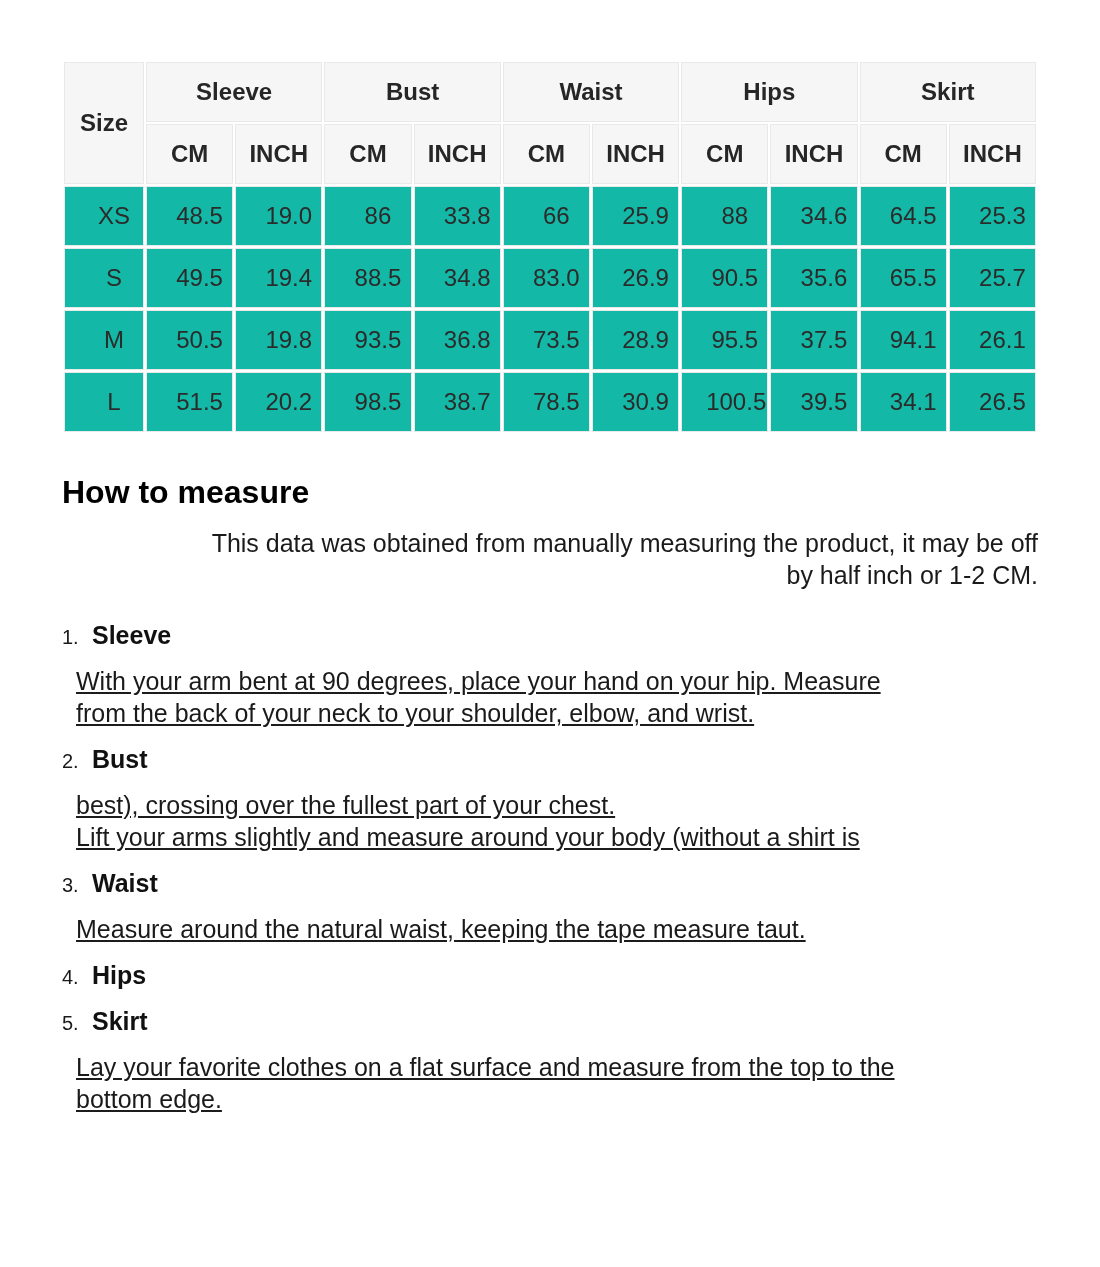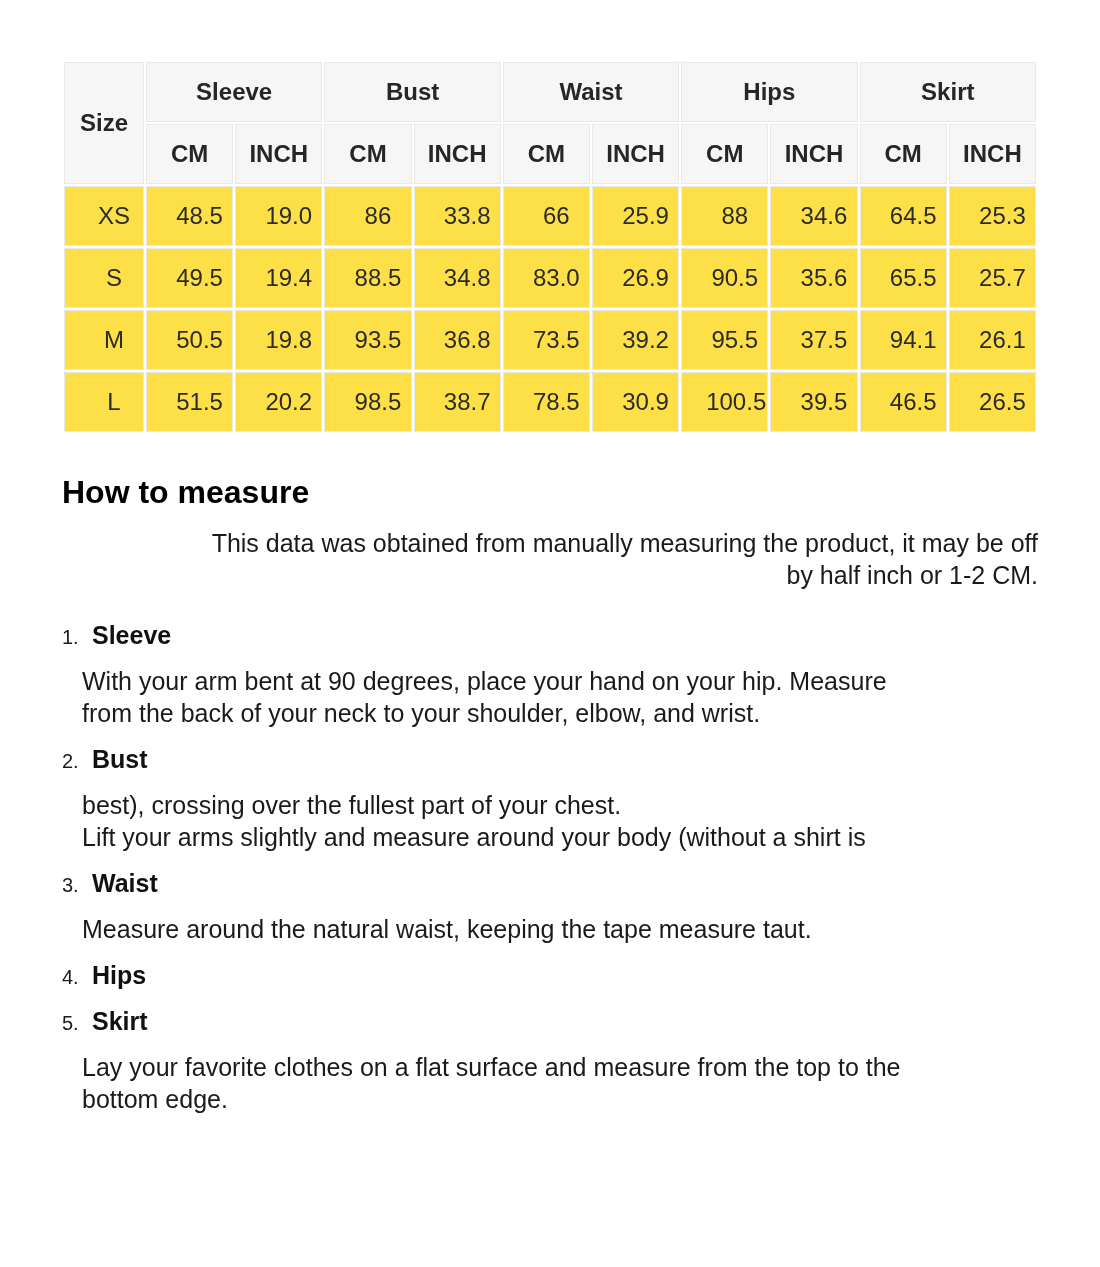--- a/index.html
+++ b/index.html
@@ -36,21 +36,21 @@
     font-size: 24px;
     overflow: hidden;
     white-space: nowrap;
   }
   table.size-table th {
     background: #f6f6f6;
     font-weight: bold;
     color: #262626;
   }
   table.size-table td {
-    background: #fde047;
+    background: #14b8a6;
     font-weight: normal;
     color: #2b2b2b;
     padding-left: 24px;
   }
 
   
   h2.section-heading {
     font-size: 32px;
     line-height: 37px;
     font-weight: bold;
@@ -80,21 +80,22 @@
     font-size: 20px;
     color: #1a1a1a;
   }
   .item-title {
     font-size: 25px;
     line-height: 32px;
     font-weight: bold;
     color: #111111;
   }
   .item-desc {
-    margin: 0 0 14px 20px;
+    margin: 0 0 14px 14px;
+    text-decoration: underline;
   }
 </style>
 </head>
 <body>
 
 <div class="page">
 
   <table class="size-table">
     <colgroup>
       <col class="size-col">
@@ -158,37 +159,37 @@
         <td>65.5</td>
         <td>25.7</td>
       </tr>
       <tr>
         <td>M</td>
         <td>50.5</td>
         <td>19.8</td>
         <td>93.5</td>
         <td>36.8</td>
         <td>73.5</td>
-        <td>39.2</td>
+        <td>28.9</td>
         <td>95.5</td>
         <td>37.5</td>
         <td>94.1</td>
         <td>26.1</td>
       </tr>
       <tr>
         <td>L</td>
         <td>51.5</td>
         <td>20.2</td>
         <td>98.5</td>
         <td>38.7</td>
         <td>78.5</td>
         <td>30.9</td>
         <td>100.5</td>
         <td>39.5</td>
-        <td>46.5</td>
+        <td>34.1</td>
         <td>26.5</td>
       </tr>
     </tbody>
   </table>
 
   <h2 class="section-heading">How to measure</h2>
 
   <p class="intro">
     <span class="text-line">This data was obtained from manually measuring the product, it may be off</span>
     <span class="text-line">by half inch or 1-2 CM.</span>

